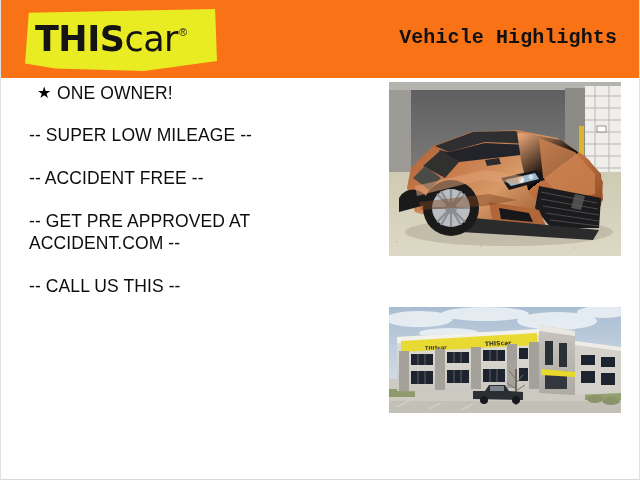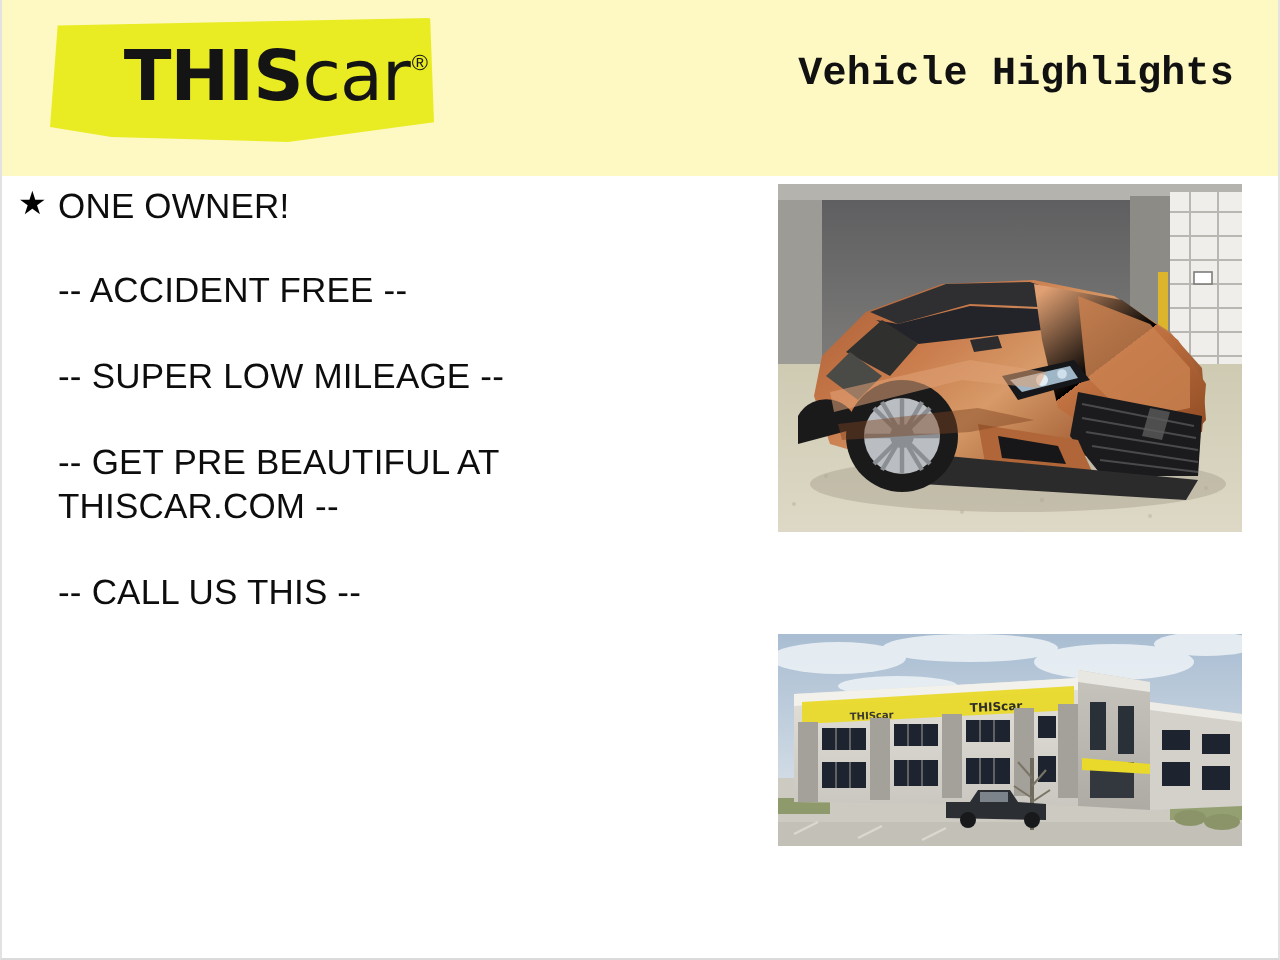--- a/index.html
+++ b/index.html
@@ -19,24 +19,23 @@
     background: #ffffff;
     box-sizing: border-box;
     border-left: 1px solid #e2e2e2;
     border-right: 1px solid #e2e2e2;
     border-bottom: 1px solid #dadada;
   }
 
   
   #header {
     position: relative;
-    height: 88px;
-    background: #fef9c3;
+    height: 78px;
+    background: #f97316;
     box-sizing: border-box;
-    text-align: right;
   }
   #logo-wrap {
     position: absolute;
     left: 24px;
     top: 9px;
     width: 192px;
     height: 62px;
   }
   #logo-shape {
     position: absolute;
@@ -107,20 +106,21 @@
     padding: 0 0 0 8px;
     margin-bottom: 21px;
     font-family: "Liberation Sans", sans-serif;
     font-size: 17.5px;
     line-height: 22px;
     color: #0d0d0d;
     letter-spacing: 0.1px;
   }
   .hl-row.first {
     margin-bottom: 20px;
+    margin-left: 28px;
   }
   .hl-star {
     display: inline-block;
     width: 20px;
     font-size: 16px;
     color: #000000;
     line-height: 22px;
     vertical-align: top;
   }
   .hl-text {
@@ -169,30 +169,30 @@
 
   <div id="content">
 
     <div id="highlights">
 
       <div class="hl-row first">
         <span class="hl-star">★</span><span class="hl-text">ONE OWNER!</span>
       </div>
 
       <div class="hl-row indent">
+        <span class="hl-text">-- SUPER LOW MILEAGE --</span>
+      </div>
+
+      <div class="hl-row indent">
         <span class="hl-text">-- ACCIDENT FREE --</span>
       </div>
 
+
       <div class="hl-row indent">
-        <span class="hl-text">-- SUPER LOW MILEAGE --</span>
-      </div>
-
-
-      <div class="hl-row indent">
-        <span class="hl-text">-- GET PRE BEAUTIFUL AT THISCAR.COM --</span>
+        <span class="hl-text">-- GET PRE APPROVED AT ACCIDENT.COM --</span>
       </div>
 
       <div class="hl-row indent">
         <span class="hl-text">-- CALL US THIS --</span>
       </div>
 
 
 
     </div>
 

